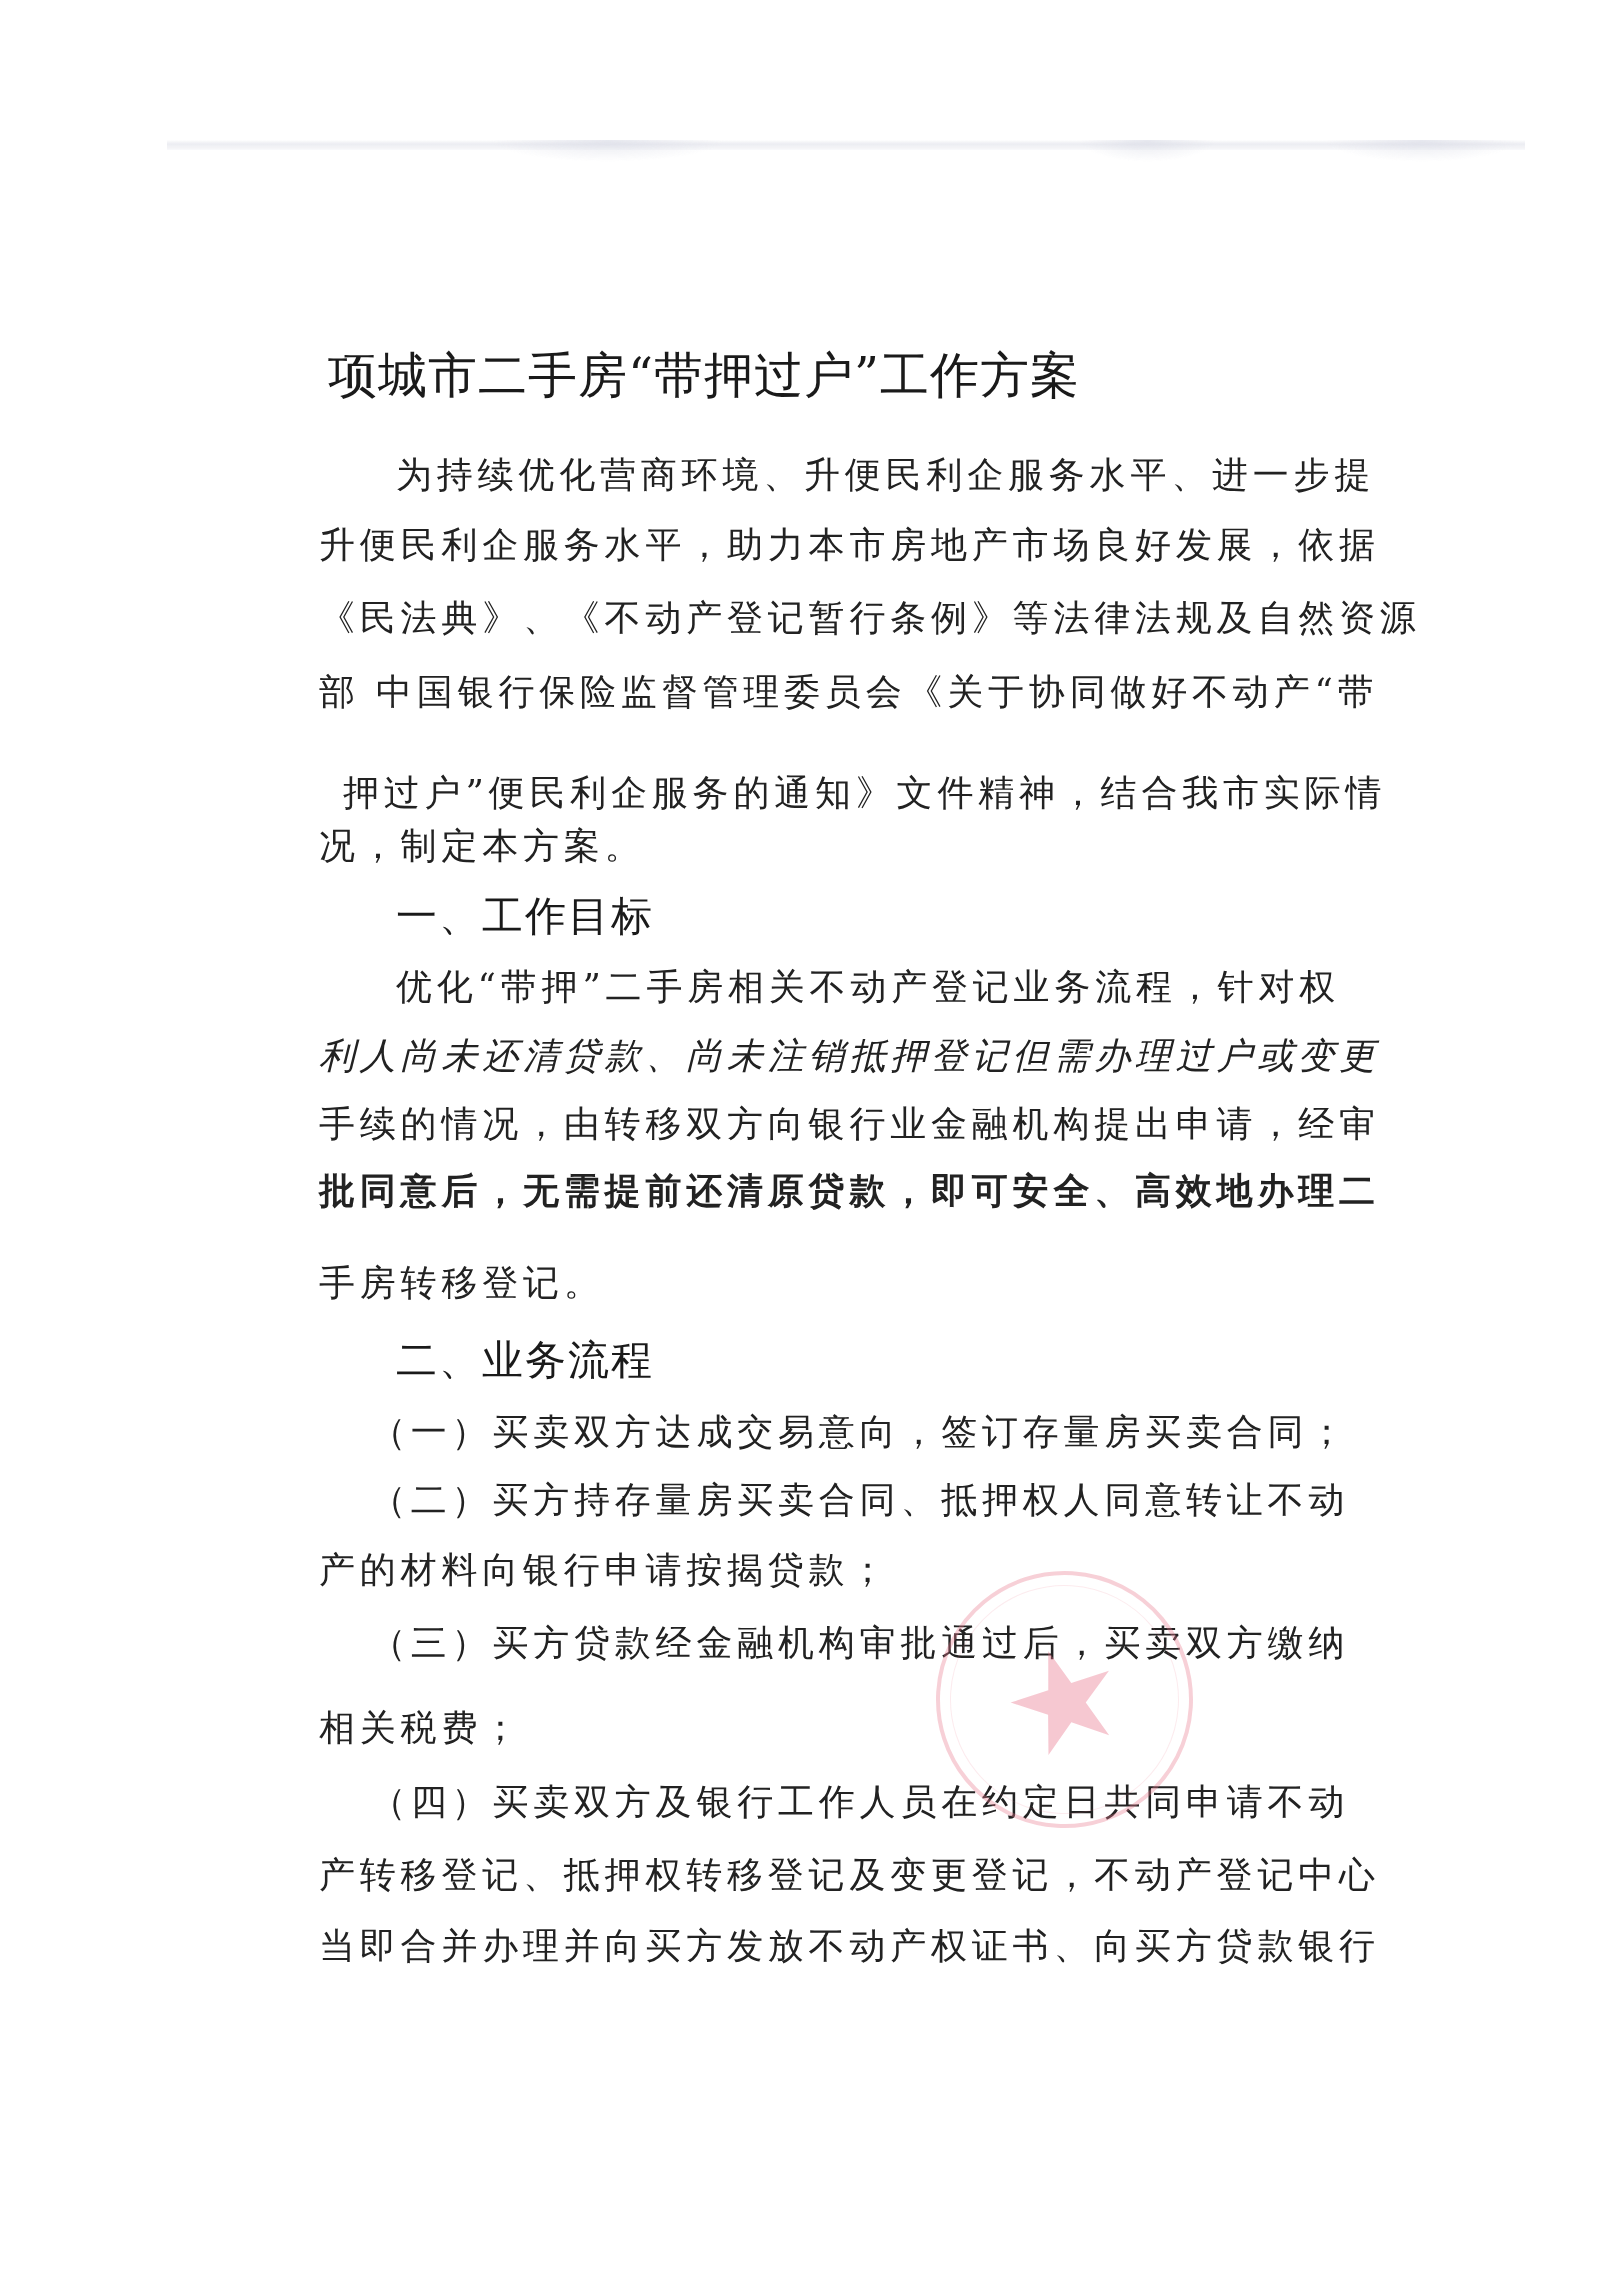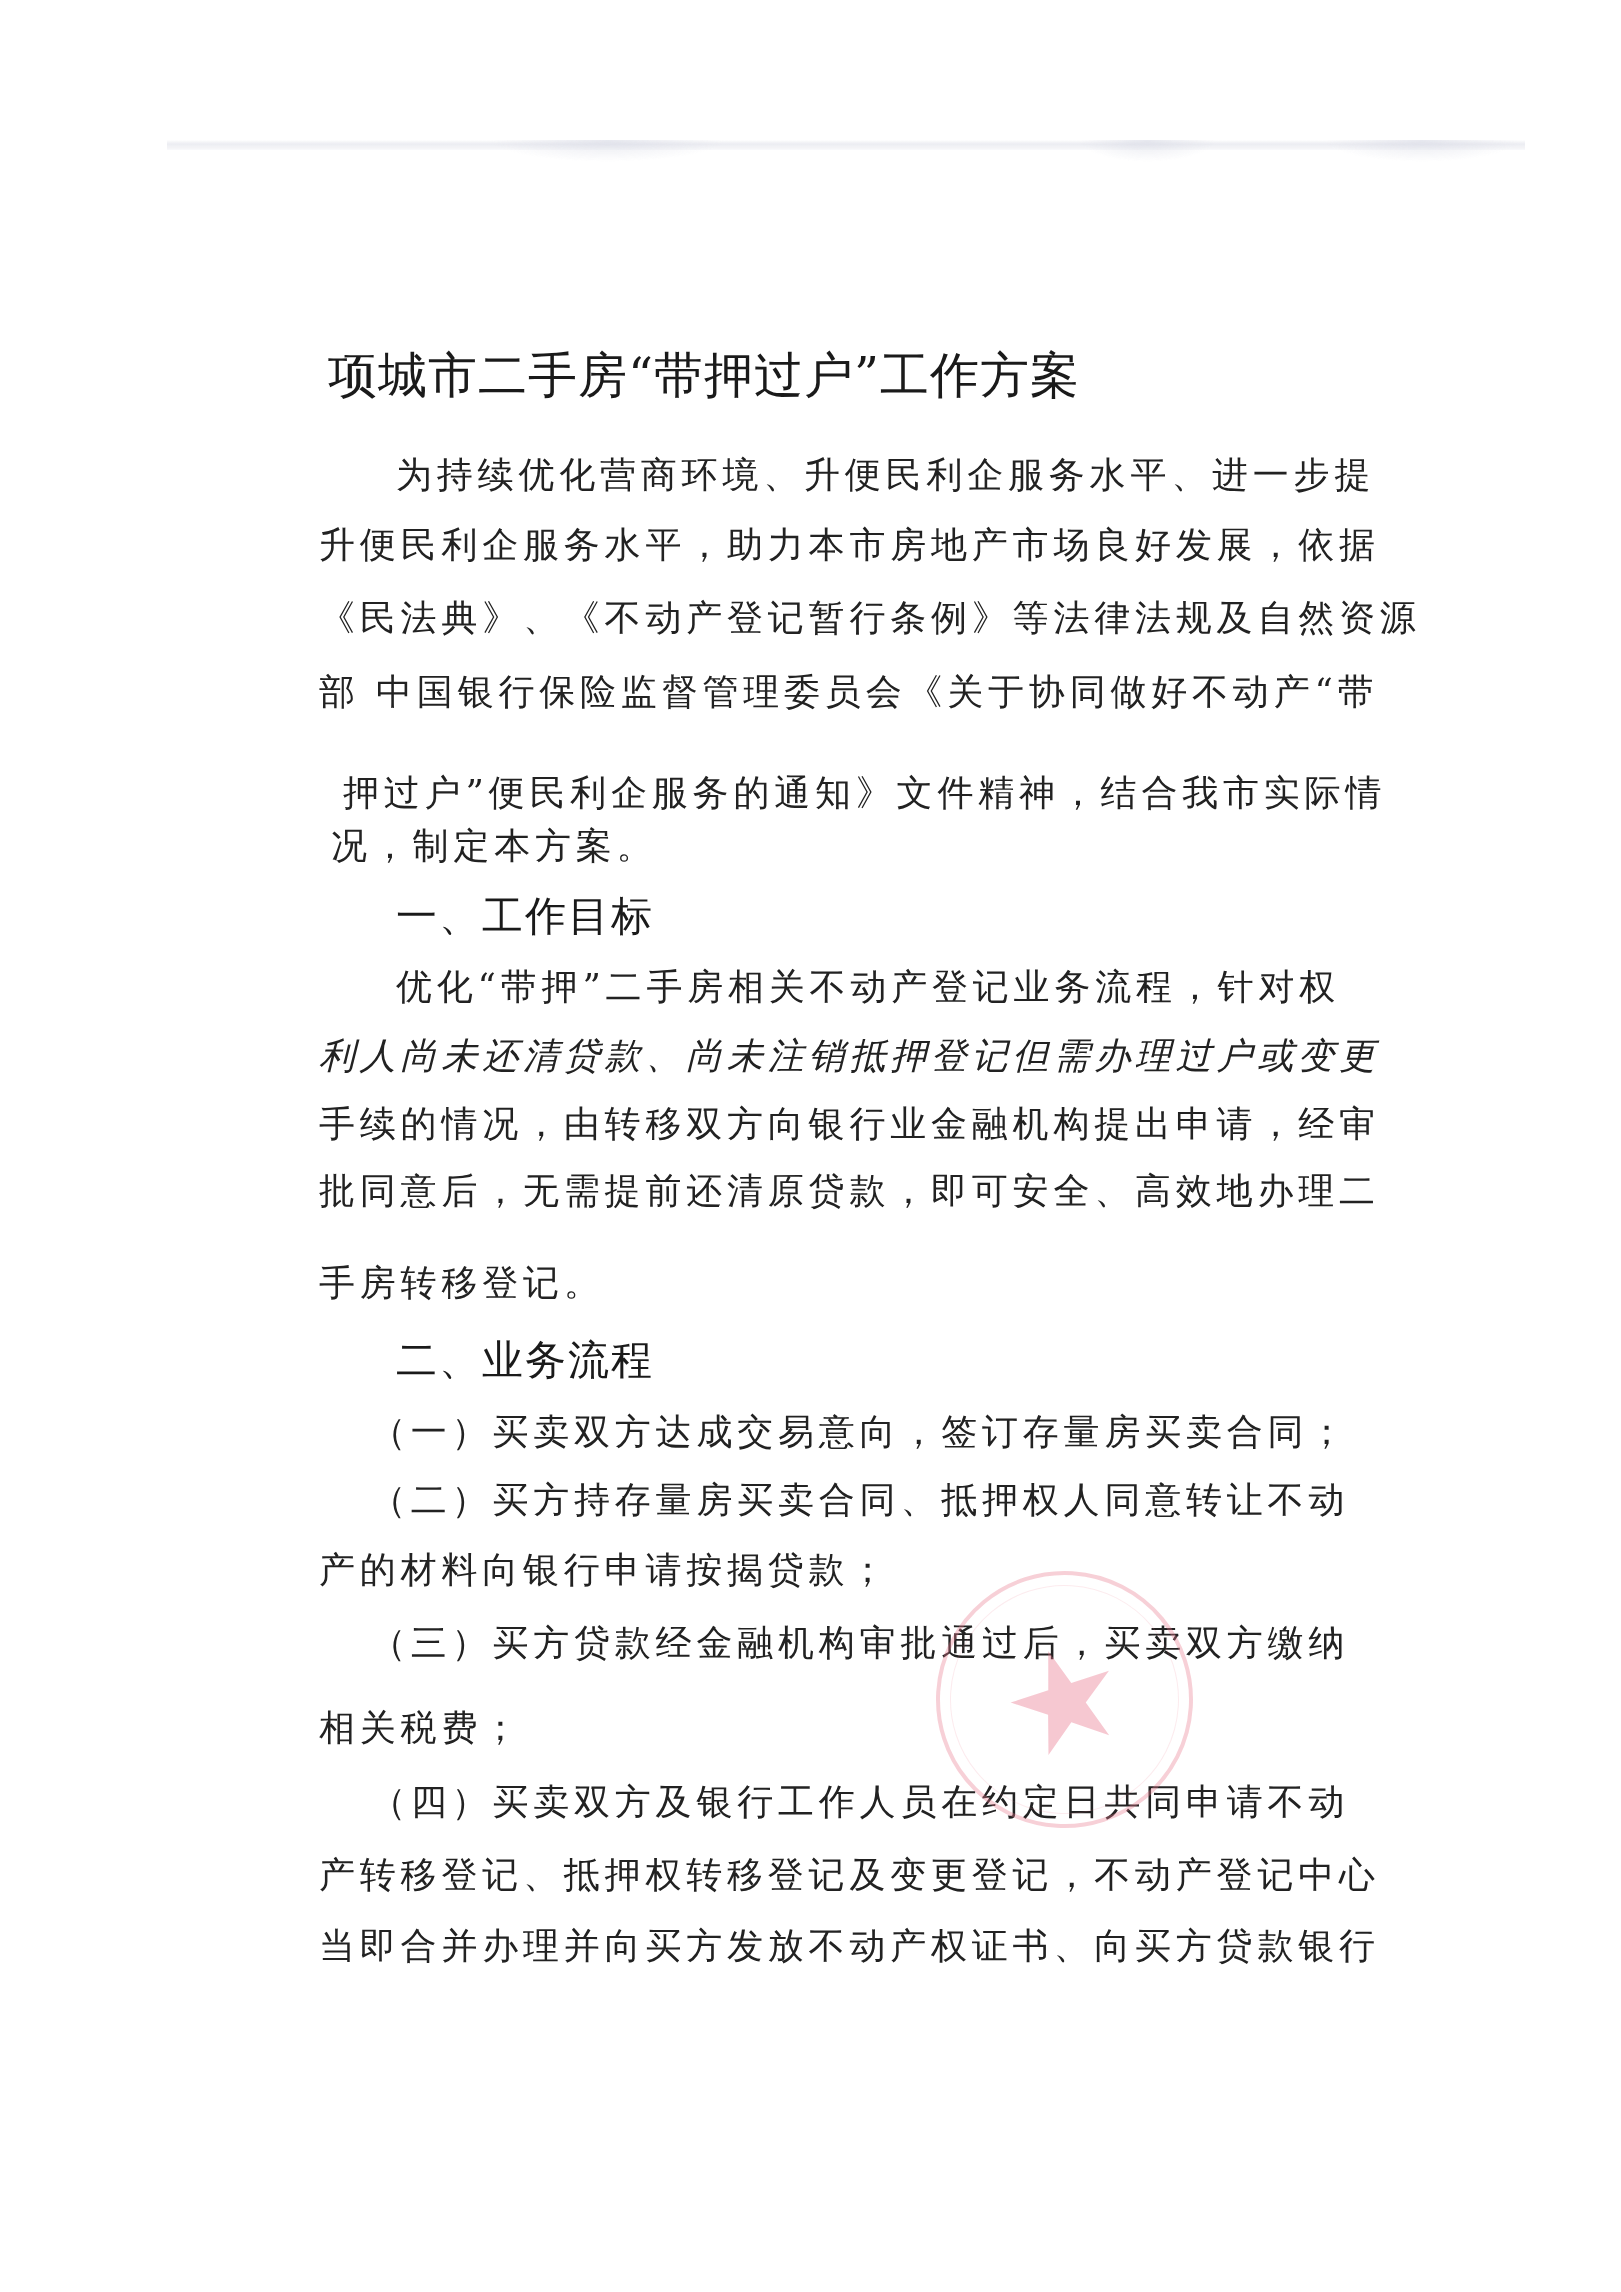--- a/index.html
+++ b/index.html
@@ -103,27 +103,27 @@
   <div class="blot" style="left:1157px;width:196px;"></div>
 </div>
 
 <div class="title">项城市二手房“带押过户”工作方案</div>
 
 <div class="line indent" style="top:450px;">为持续优化营商环境、升便民利企服务水平、进一步提</div>
 <div class="line" style="top:520px;">升便民利企服务水平，助力本市房地产市场良好发展，依据</div>
 <div class="line" style="top:593px;">《民法典》、《不动产登记暂行条例》等法律法规及自然资源</div>
 <div class="line" style="top:667px;">部 中国银行保险监督管理委员会《关于协同做好不动产“带</div>
 <div class="line" style="top:768px;margin-left:24px;">押过户”便民利企服务的通知》文件精神，结合我市实际情</div>
-<div class="line" style="top:821px;margin-left:12px;">况，制定本方案。</div>
+<div class="line" style="top:821px;">况，制定本方案。</div>
 
 <div class="heading" style="top:892px;">一、工作目标</div>
 <div class="line indent" style="top:962px;">优化“带押”二手房相关不动产登记业务流程，针对权</div>
 <div class="line" style="top:1031px;font-style:italic;">利人尚未还清贷款、尚未注销抵押登记但需办理过户或变更</div>
 <div class="line" style="top:1099px;">手续的情况，由转移双方向银行业金融机构提出申请，经审</div>
-<div class="line" style="top:1166px;">批同意后，无需提前还清原贷款，即可安全、高效地办理二</div>
+<div class="line" style="top:1166px;font-weight:bold;">批同意后，无需提前还清原贷款，即可安全、高效地办理二</div>
 <div class="line" style="top:1258px;">手房转移登记。</div>
 
 <div class="heading" style="top:1336px;">二、业务流程</div>
 <div class="line" style="top:1407px;left:370px;">（一）买卖双方达成交易意向，签订存量房买卖合同；</div>
 <div class="line" style="top:1475px;left:370px;">（二）买方持存量房买卖合同、抵押权人同意转让不动</div>
 <div class="line" style="top:1545px;">产的材料向银行申请按揭贷款；</div>
 <div class="line" style="top:1618px;left:370px;">（三）买方贷款经金融机构审批通过后，买卖双方缴纳</div>
 <div class="line" style="top:1703px;">相关税费；</div>
 <div class="line" style="top:1777px;left:370px;">（四）买卖双方及银行工作人员在约定日共同申请不动</div>
 <div class="line" style="top:1850px;">产转移登记、抵押权转移登记及变更登记，不动产登记中心</div>

